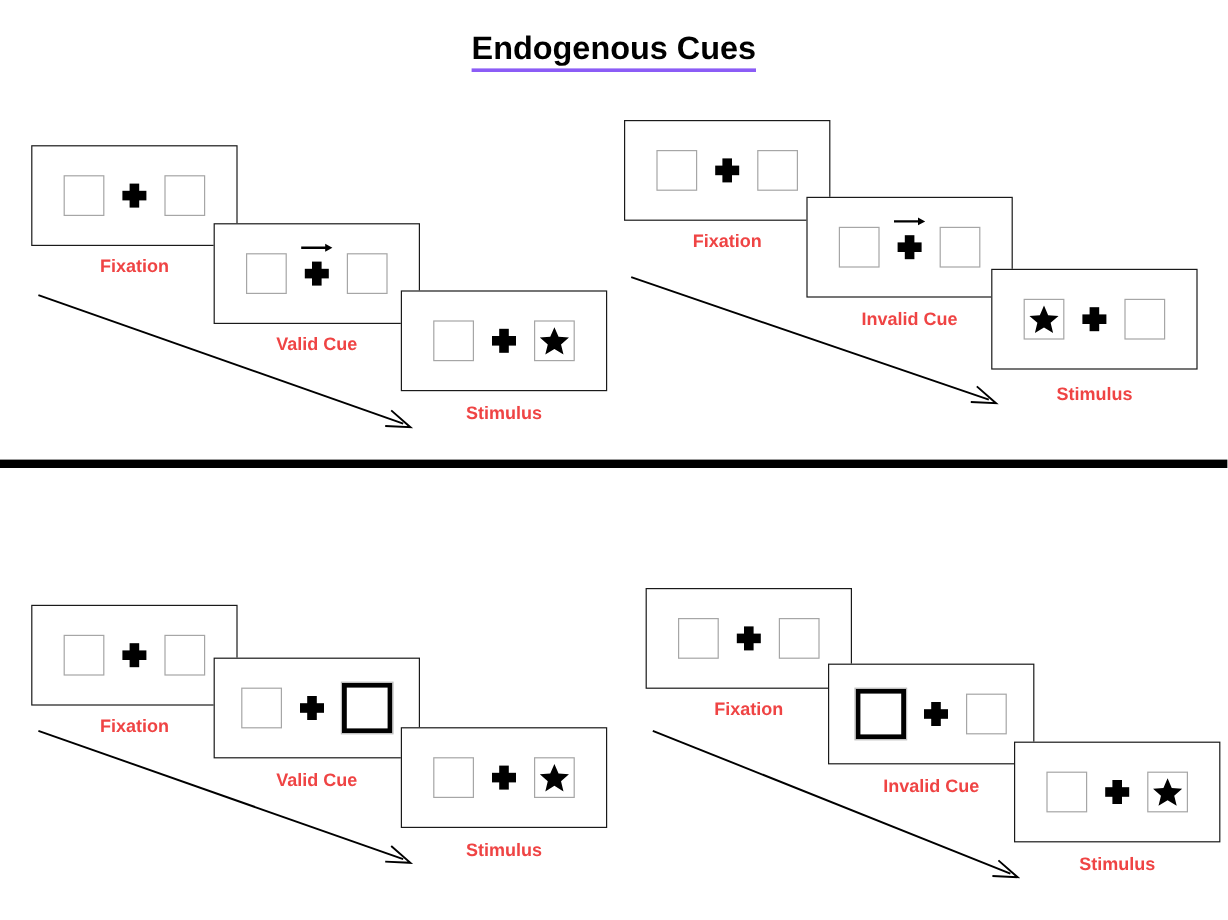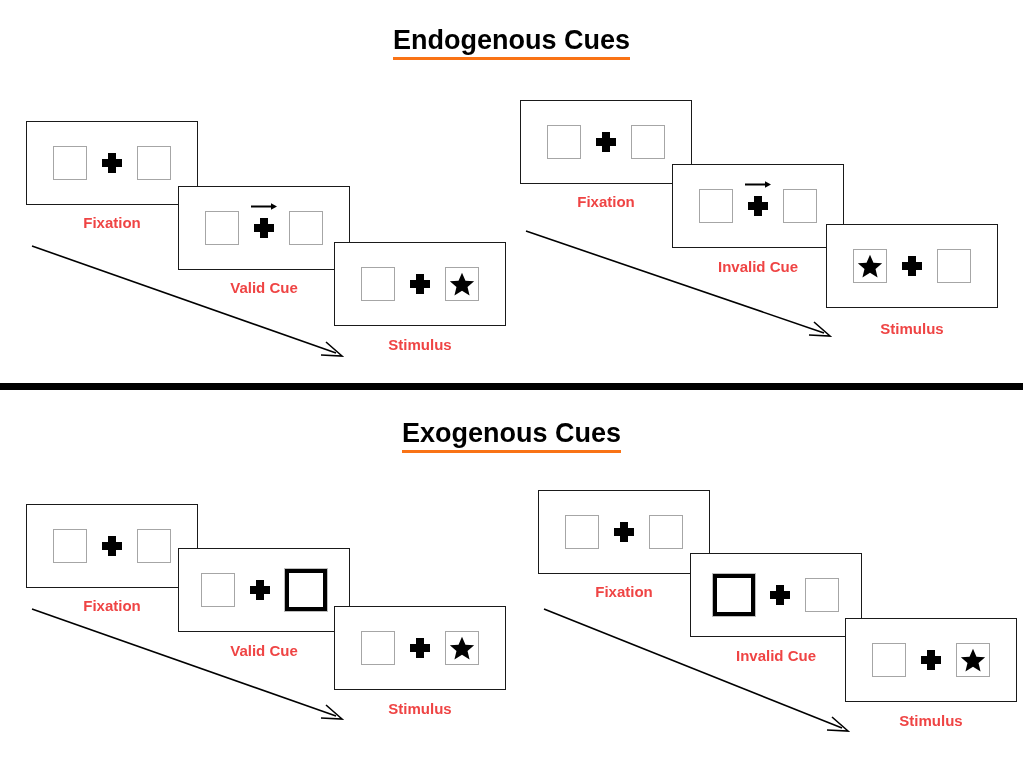--- a/index.html
+++ b/index.html
@@ -17,21 +17,21 @@
   .section-title{
     position:absolute;
     width:100%;
     text-align:center;
     font-size:27px;
     font-weight:bold;
     color:#000;
     letter-spacing:0px;
   }
   .section-title span{
-    border-bottom:3px solid #f97316;
+    border-bottom:3px solid #8b5cf6;
     padding-bottom:2px;
   }
 
   
   .divider{
     position:absolute;
     left:0;
     width:1023px;
     height:7px;
     background:#000;
@@ -213,23 +213,20 @@
   </div>
   <div class="stage-label" style="left:826px;top:320px;width:172px;">Stimulus</div>
 
   <svg class="timeline" style="left:524px;top:228px;width:320px;height:120px;" viewBox="0 0 320 120">
     <line x1="2" y1="3" x2="300" y2="105" stroke="#000" stroke-width="1.6"></line>
     <path d="M290 94 L306 108 L285 107" fill="none" stroke="#000" stroke-width="1.6"></path>
   </svg>
 
   <div class="divider" style="top:383px;"></div>
 
-  <div class="section-title" style="top:418px;left:0;">
-    <span>Exogenous Cues</span>
-  </div>
 
   <div class="frame" style="left:26px;top:504px;width:172px;height:84px;">
     <div class="frame-inner">
       <div class="sq"></div>
       <div class="plus-wrap">
         <div class="plus"></div>
       </div>
       <div class="sq"></div>
     </div>
   </div>

